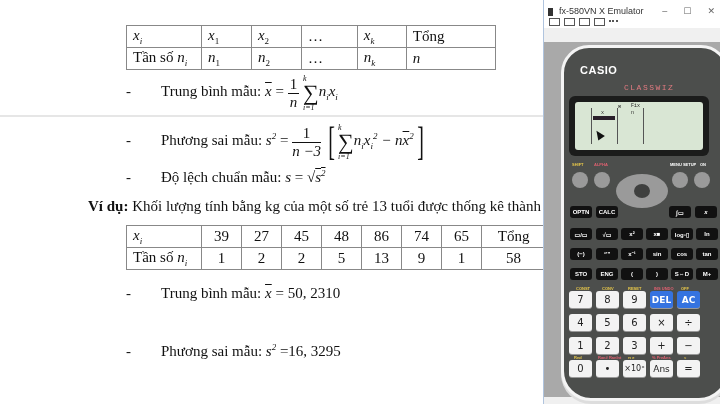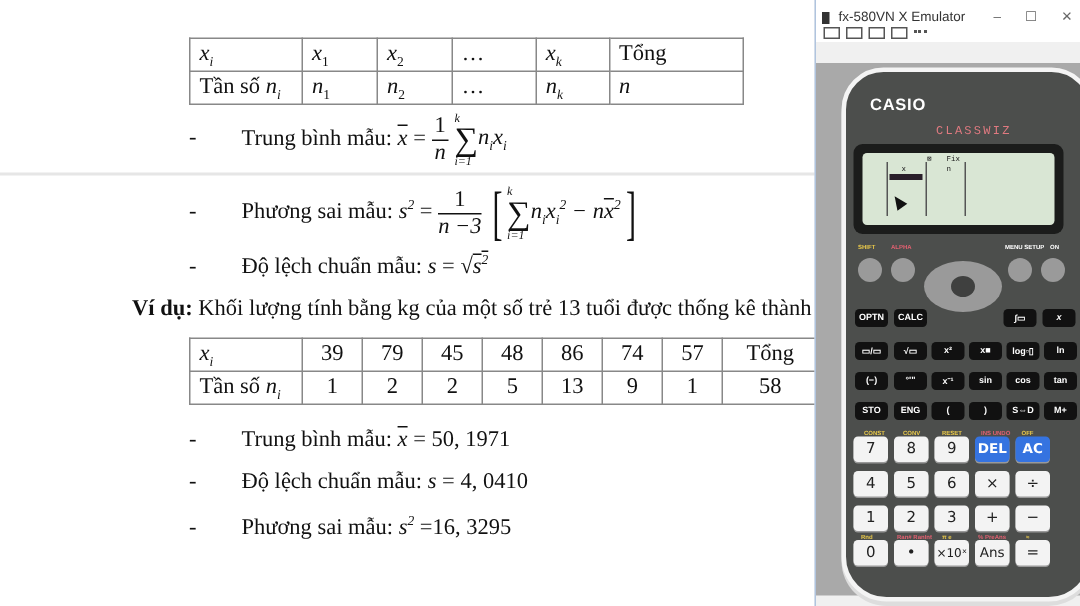--- a/index.html
+++ b/index.html
@@ -99,49 +99,45 @@
 
   <div class="example">
     <b>Ví dụ:</b> <span>Khối lượng tính bằng kg của một số trẻ 13 tuổi được thống kê thành bảng</span>
   </div>
 
   <table class="ft" style="left:126px;top:225px;width:420px;text-align:center;">
     <tbody>
         <tr>
       <td style="text-align:left;width:62px"><span class="it">x</span><sub class="it">i</sub></td>
       <td>39</td>
-      <td>79</td>
+      <td>27</td>
       <td>45</td>
       <td>48</td>
       <td>86</td>
       <td>74</td>
-      <td>57</td>
+      <td>65</td>
       <td>Tổng</td>
     </tr>
     <tr>
       <td style="text-align:left"><span>Tần số </span><span class="it">n</span><sub class="it">i</sub></td>
       <td>1</td>
       <td>2</td>
       <td>2</td>
       <td>5</td>
       <td>13</td>
       <td>9</td>
       <td>1</td>
       <td>58</td>
     </tr>
   </tbody>
     </table>
 
   <div class="bullet" style="left:126px;top:285px;">
     <span class="dash">-</span><span>Trung bình mẫu:</span>
-    <span class="it" style="text-decoration:overline">x</span> <span>= 50, 1971</span>
-  </div>
-  <div class="bullet" style="left:126px;top:313px;">
-    <span class="dash">-</span><span>Độ lệch chuẩn mẫu:</span>
-    <span class="it">s</span> <span>= 4, 0410</span>
+    <span class="it" style="text-decoration:overline">x</span> <span>= 50, 2310</span>
   </div>
   <div class="bullet" style="left:126px;top:342px;">
     <span class="dash">-</span><span>Phương sai mẫu:</span>
     <span class="it">s<sup>2</sup></span> <span>=16, 3295</span>
   </div>
 </div>
 
 <div class="emu">
   <div class="titlebar">
     <span class="tb-ic"></span>

